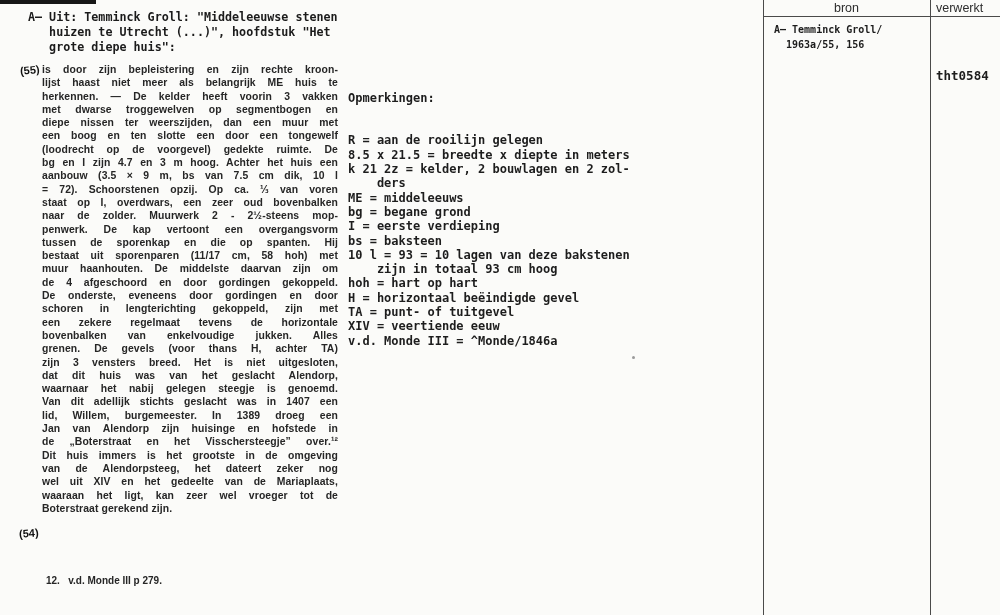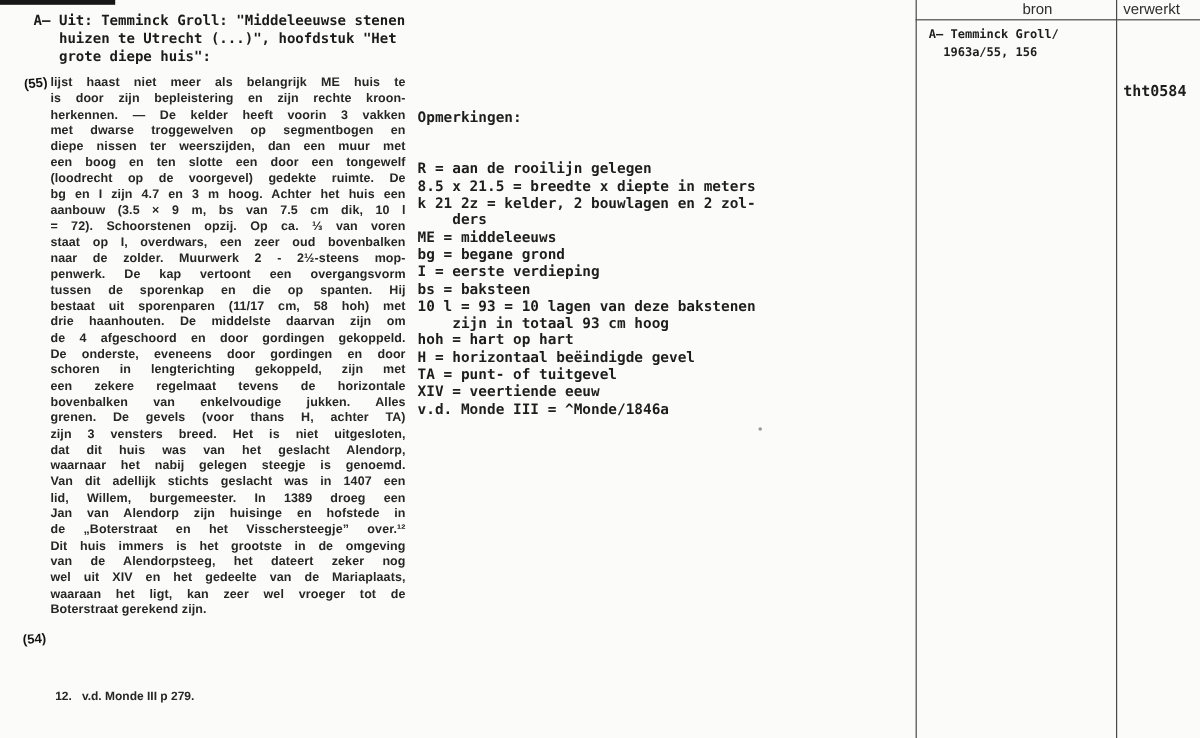--- a/index.html
+++ b/index.html
@@ -59,21 +59,21 @@
   
   .vline{position:absolute;top:0;width:1px;height:615px;background:#4a4a4a;}
   .vline-left{left:763px;}
   .vline-mid{left:930px;}
   .hline-header{position:absolute;left:763px;top:16px;width:237px;height:1px;background:#4a4a4a;}
   .th{
     position:absolute;top:1px;
     font-family:"Liberation Sans",sans-serif;
     font-size:12.5px;color:#2e2e2e;
   }
-  .th-bron{left:763px;width:167px;text-align:center;padding-left:18px;}
+  .th-bron{left:763px;width:167px;text-align:center;}
   .th-verwerkt{left:936px;}
   .bron-cell{
     position:absolute;left:774px;top:22px;
     font-family:"DejaVu Sans Mono",monospace;
     font-weight:700;font-size:10px;line-height:15px;
     color:#1d1d1d;white-space:pre;
   }
   .verwerkt-cell{
     position:absolute;left:936px;top:39px;
     font-family:"DejaVu Sans Mono",monospace;
@@ -86,36 +86,36 @@
 <div class="page">
 
   <div class="artifact-line"></div>
   <div class="speck"></div>
 
   <div class="src-header"><div class="hline">A— Uit: Temminck Groll: "Middeleeuwse stenen</div><div class="hline">   huizen te Utrecht (...)", hoofdstuk "Het</div><div class="hline">   grote diepe huis":</div></div>
 
   <span class="marker marker-entry">(55)</span>
 
   <div class="entry-body">
+      <div class="jline">is door zijn bepleistering en zijn rechte kroon-</div>
       <div class="jline">lijst haast niet meer als belangrijk ME huis te</div>
-      <div class="jline">is door zijn bepleistering en zijn rechte kroon-</div>
       <div class="jline">herkennen. — De kelder heeft voorin 3 vakken</div>
       <div class="jline">met dwarse troggewelven op segmentbogen en</div>
       <div class="jline">diepe nissen ter weerszijden, dan een muur met</div>
       <div class="jline">een boog en ten slotte een door een tongewelf</div>
       <div class="jline">(loodrecht op de voorgevel) gedekte ruimte. De</div>
       <div class="jline">bg en I zijn 4.7 en 3 m hoog. Achter het huis een</div>
       <div class="jline">aanbouw (3.5 × 9 m, bs van 7.5 cm dik, 10 l</div>
       <div class="jline">= 72). Schoorstenen opzij. Op ca. ⅓ van voren</div>
       <div class="jline">staat op I, overdwars, een zeer oud bovenbalken</div>
       <div class="jline">naar de zolder. Muurwerk 2 - 2½-steens mop-</div>
       <div class="jline">penwerk. De kap vertoont een overgangsvorm</div>
       <div class="jline">tussen de sporenkap en die op spanten. Hij</div>
       <div class="jline">bestaat uit sporenparen (11/17 cm, 58 hoh) met</div>
-      <div class="jline">drie haanhouten. De middelste daarvan zijn om</div>
+      <div class="jline">muur haanhouten. De middelste daarvan zijn om</div>
       <div class="jline">de 4 afgeschoord en door gordingen gekoppeld.</div>
       <div class="jline">De onderste, eveneens door gordingen en door</div>
       <div class="jline">schoren in lengterichting gekoppeld, zijn met</div>
       <div class="jline">een zekere regelmaat tevens de horizontale</div>
       <div class="jline">bovenbalken van enkelvoudige jukken. Alles</div>
       <div class="jline">grenen. De gevels (voor thans H, achter TA)</div>
       <div class="jline">zijn 3 vensters breed. Het is niet uitgesloten,</div>
       <div class="jline">dat dit huis was van het geslacht Alendorp,</div>
       <div class="jline">waarnaar het nabij gelegen steegje is genoemd.</div>
       <div class="jline">Van dit adellijk stichts geslacht was in 1407 een</div>

